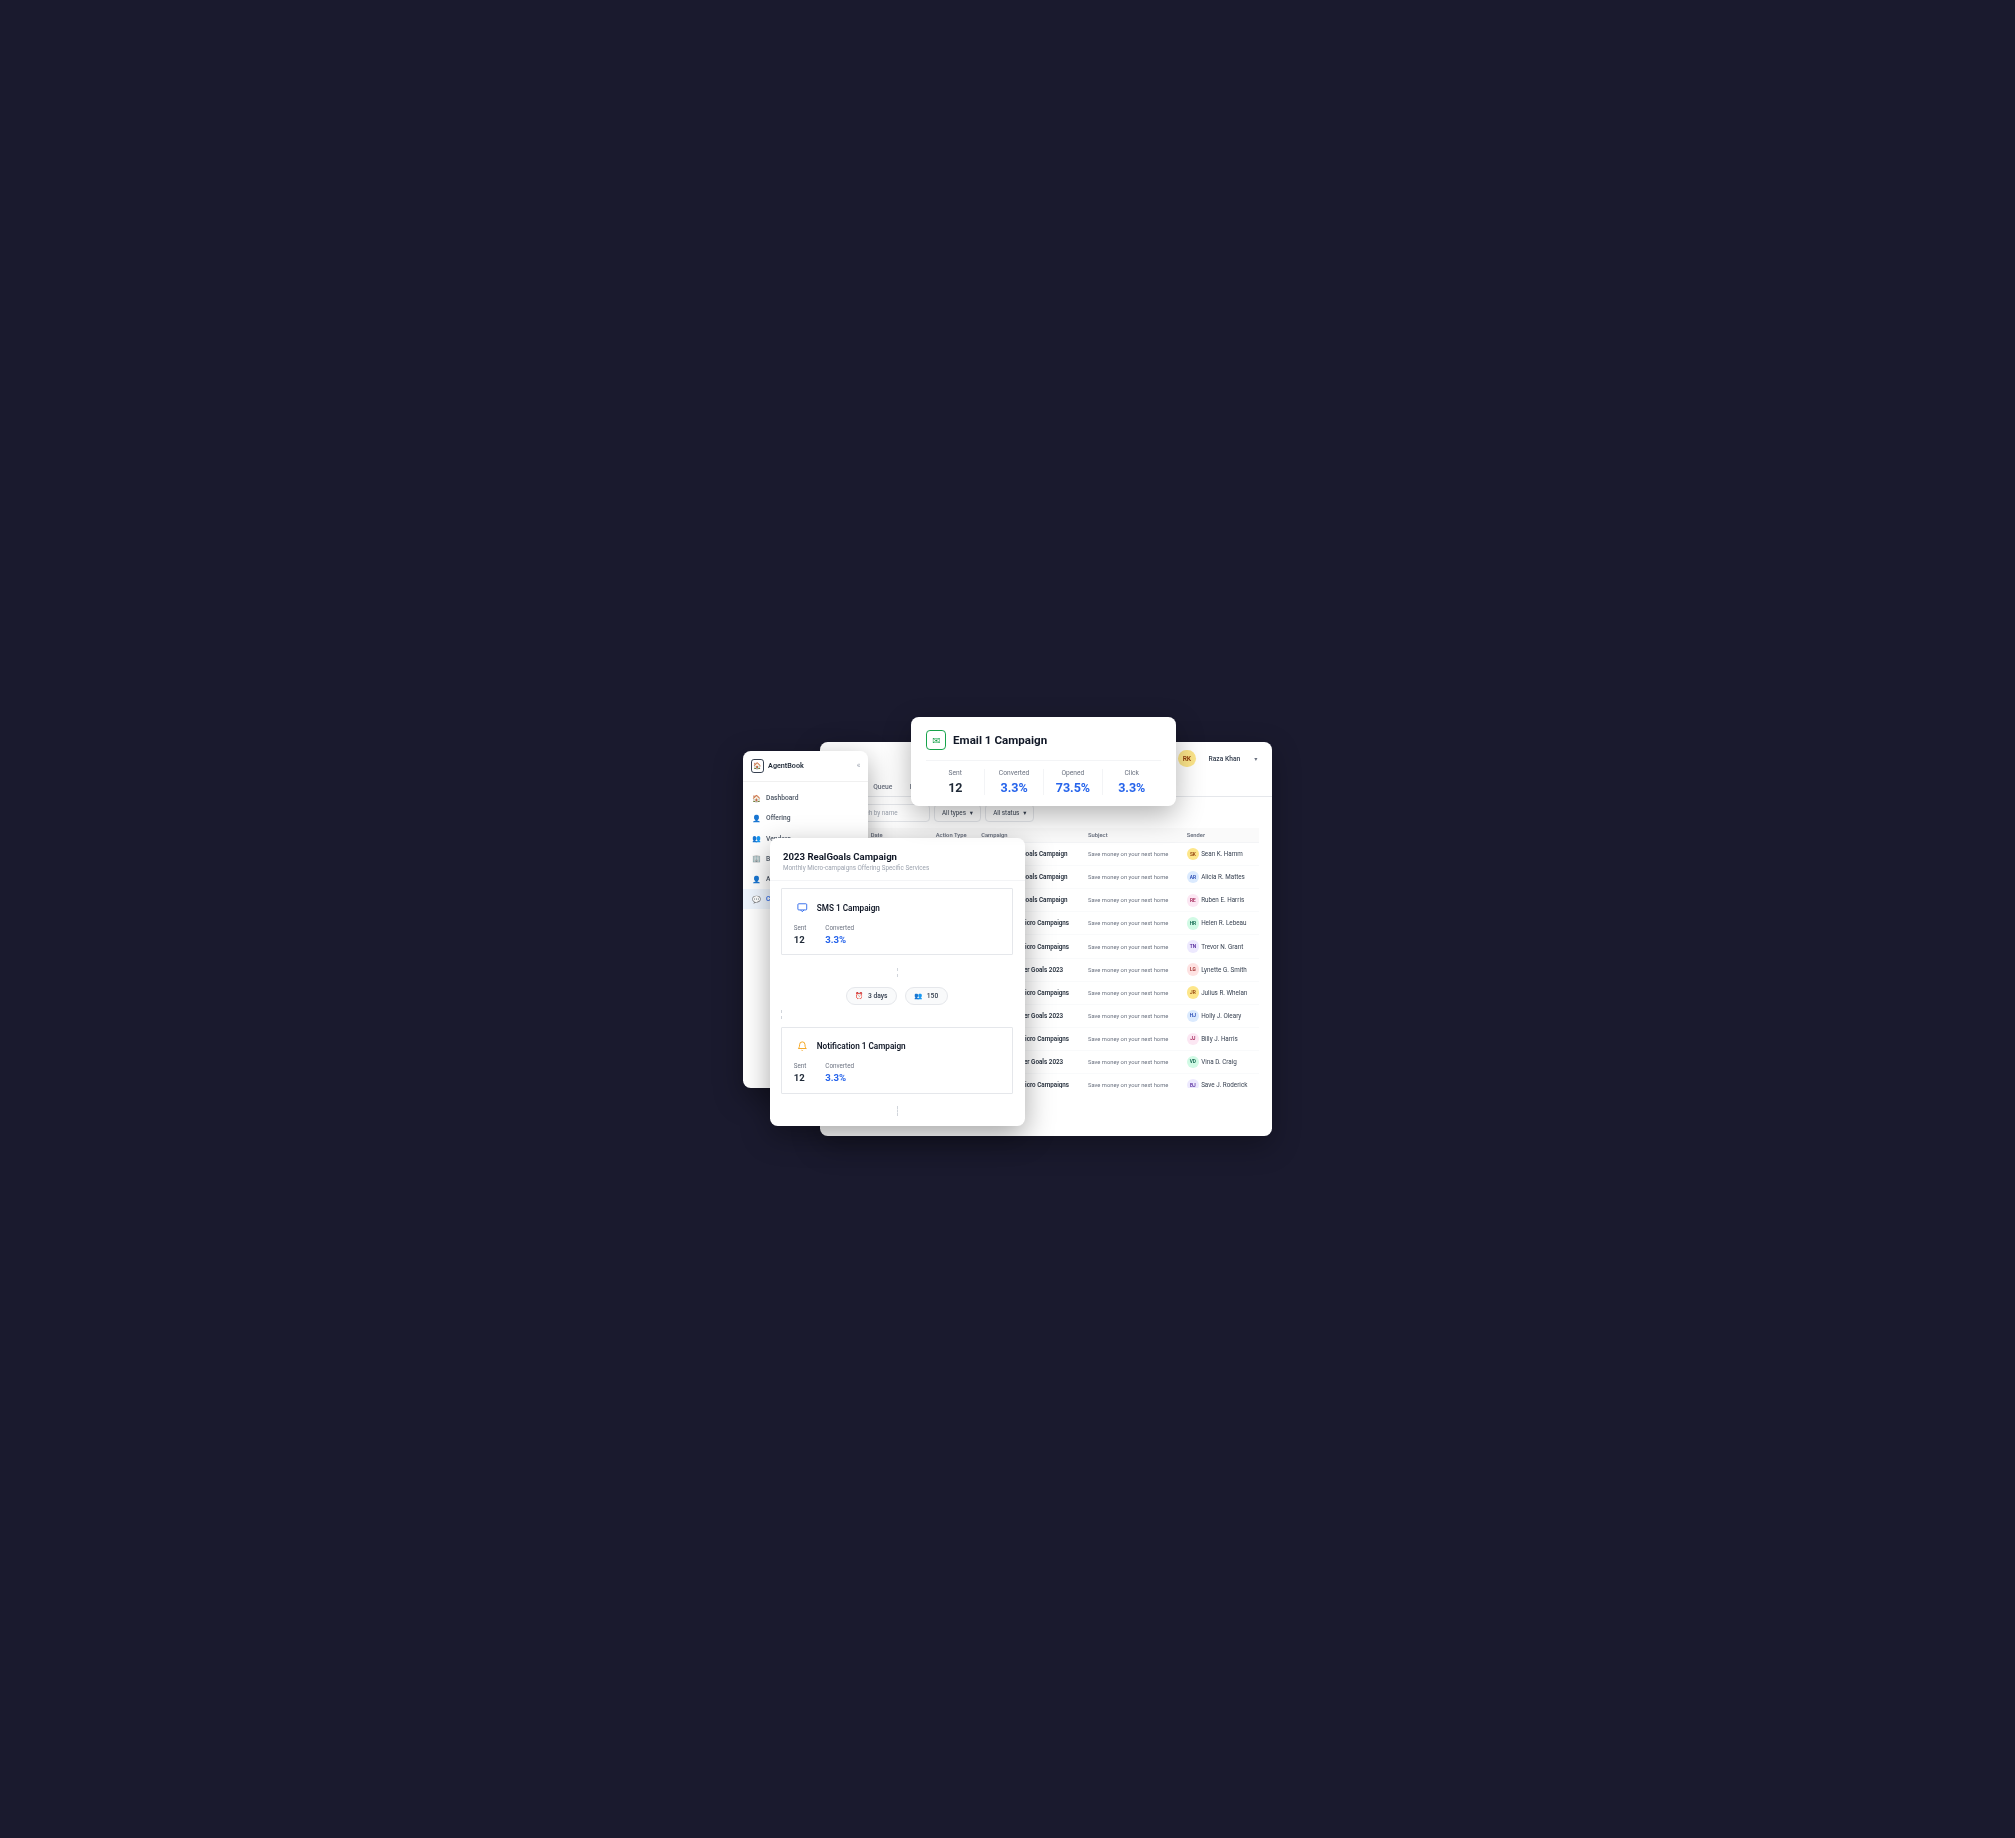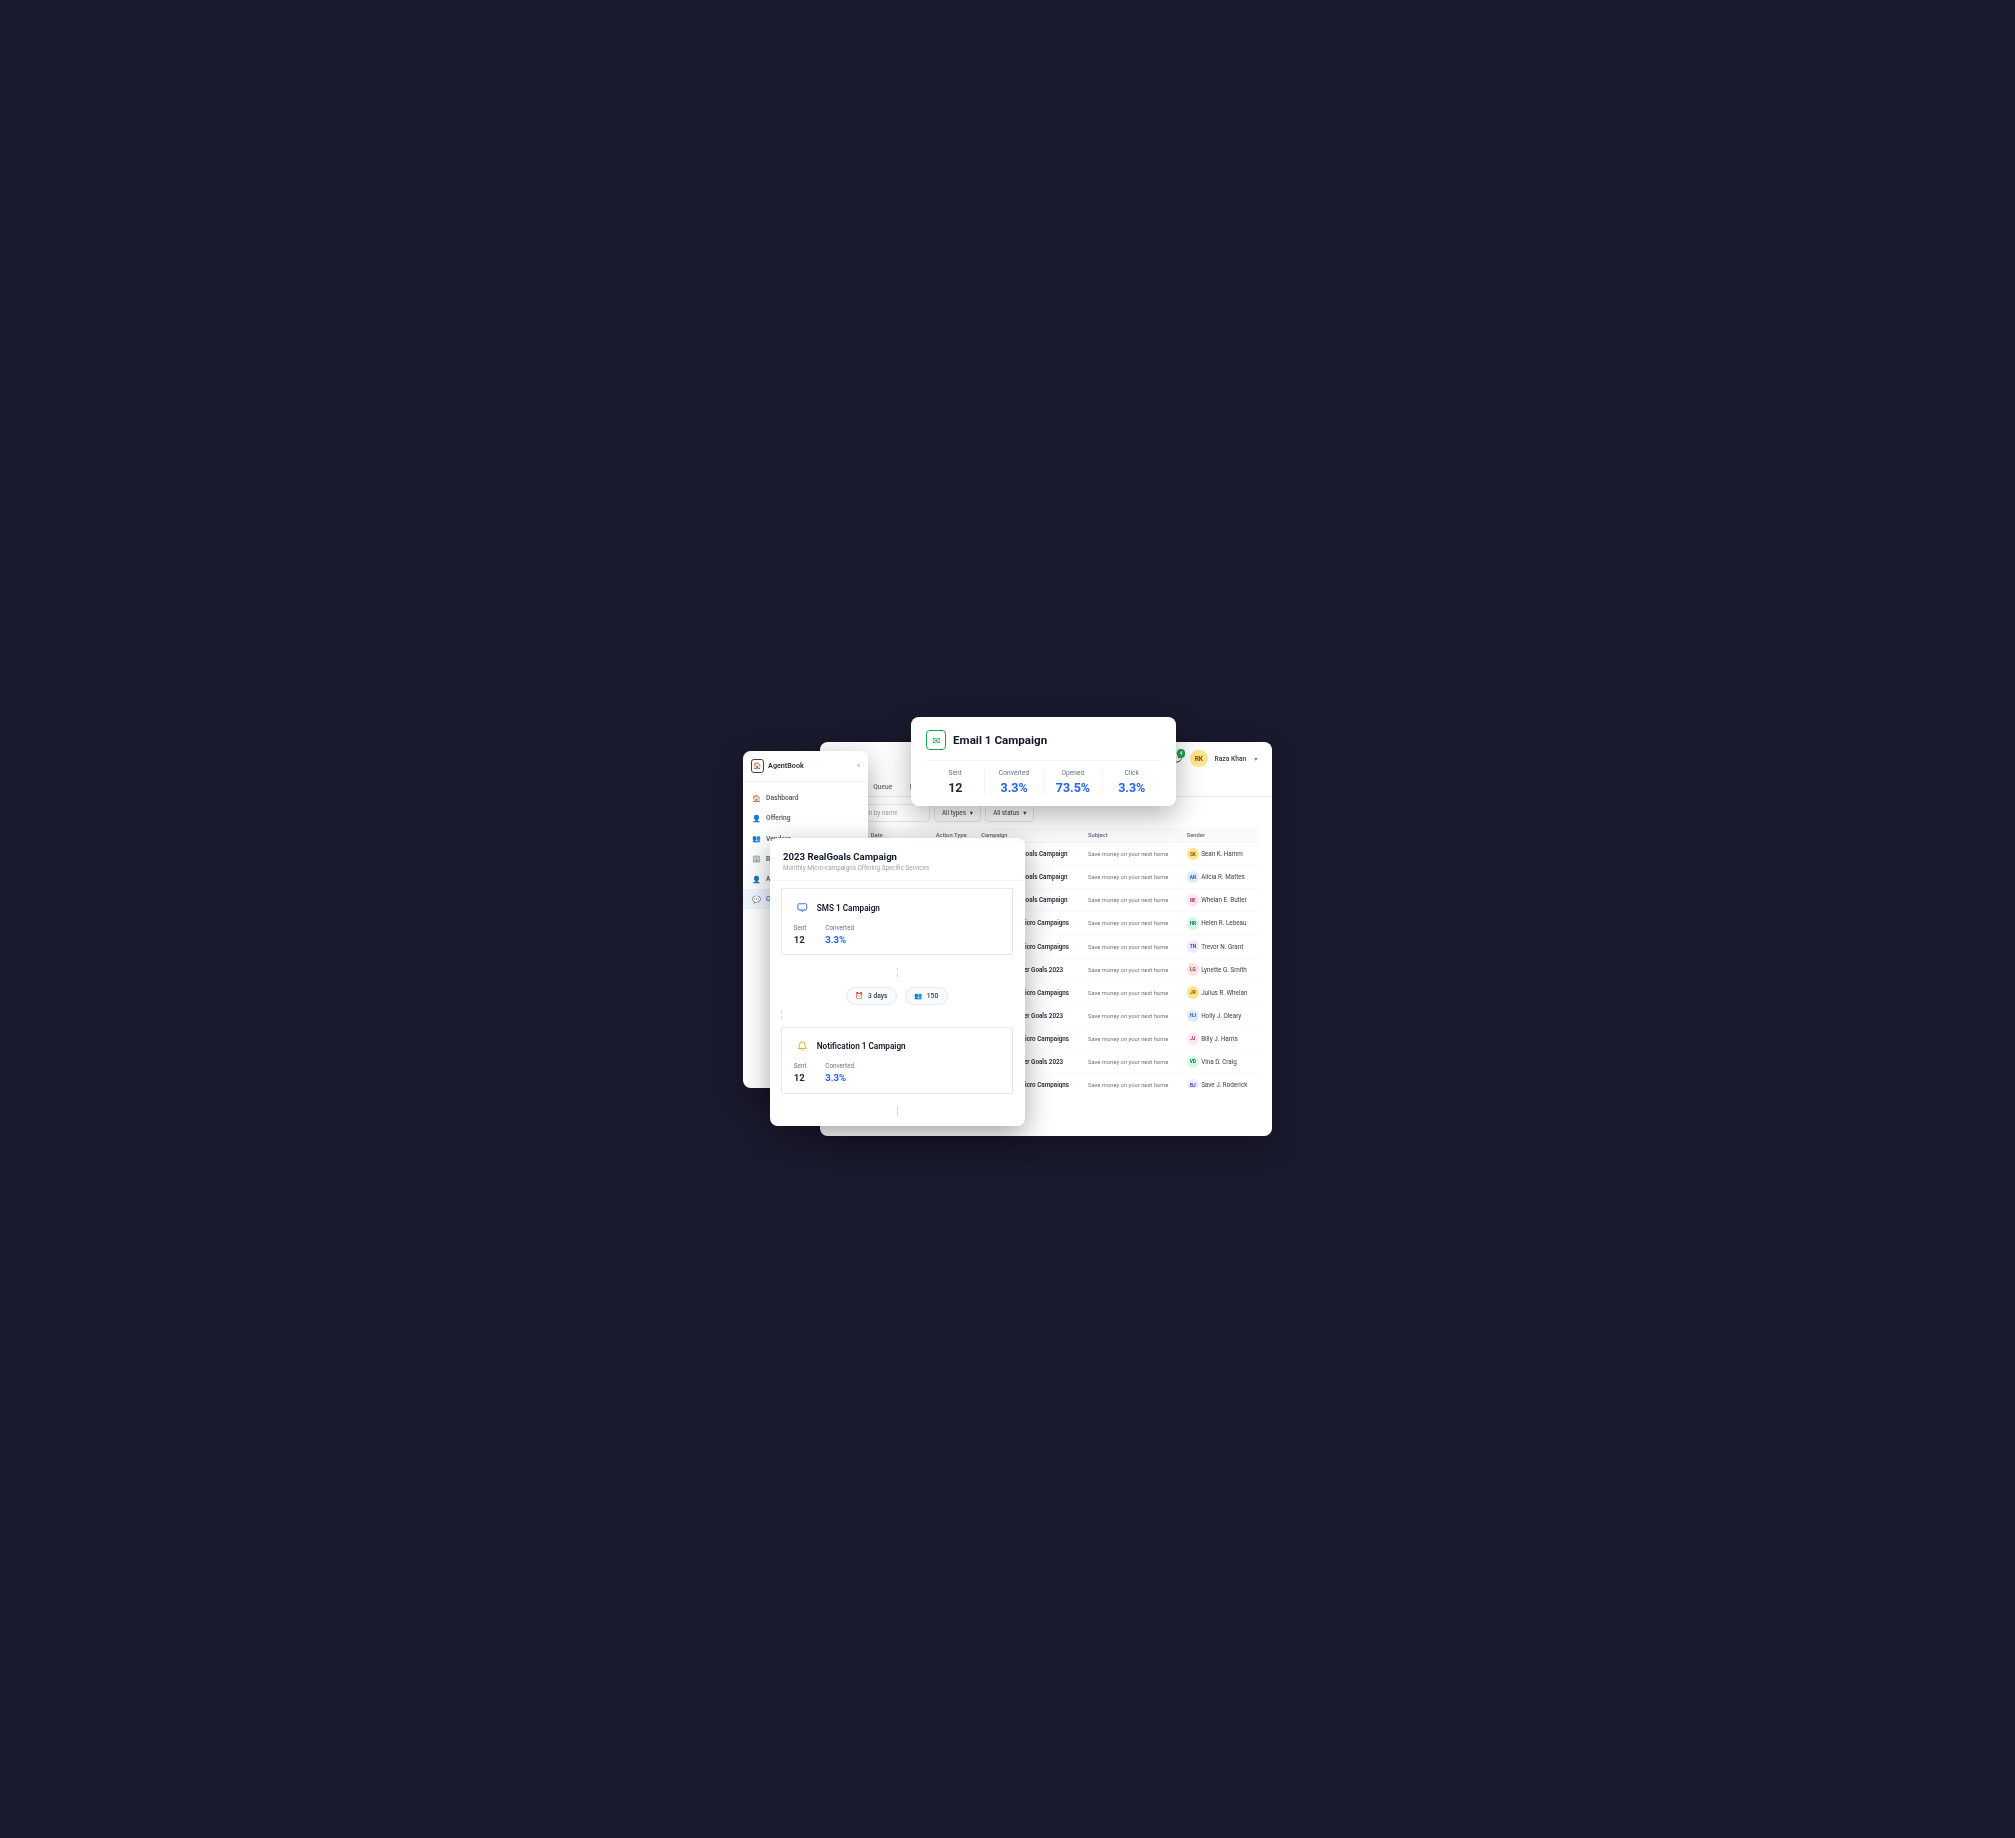--- a/index.html
+++ b/index.html
@@ -225,21 +225,21 @@
       height: 8.7px;
       border-radius: 50%;
       display: flex;
       align-items: center;
       justify-content: center;
     }
     .badge-count.green { background: #16a34a; }
     .user-avatar-row {
       display: flex;
       align-items: center;
-      gap: 7px;
+      gap: 13px;
       cursor: pointer;
     }
     .user-avatar {
       width: 17.3px;
       height: 17.3px;
       border-radius: 50%;
       background: #d1d5db;
       overflow: hidden;
       display: flex;
       align-items: center;
@@ -549,21 +549,21 @@
       <td>
         <div class="campaign-icon-cell">
           <span style="color:#2563eb; font-size:6.3px;">🔄</span>
           <span class="campaign-name">2023 RealGoals Campaign</span>
         </div>
       </td>
       <td style="color:#6b7280; font-size:5.8px;">Save money on your next home</td>
       <td>
         <div class="sender-cell">
           <div class="sender-avatar av-3">RE</div>
-          <span>Whelan E. Butler</span>
+          <span>Ruben E. Harris</span>
         </div>
       </td>
     </tr>
             <tr>
       <td>12304</td>
       <td style="font-size:5.8px; color:#6b7280;"></td>
       <td><span style="color:#2563eb; font-size:6.3px;">💬</span></td>
       <td>
         <div class="campaign-icon-cell">
           <span style="color:#6b7280; font-size:6.3px;">📋</span>

